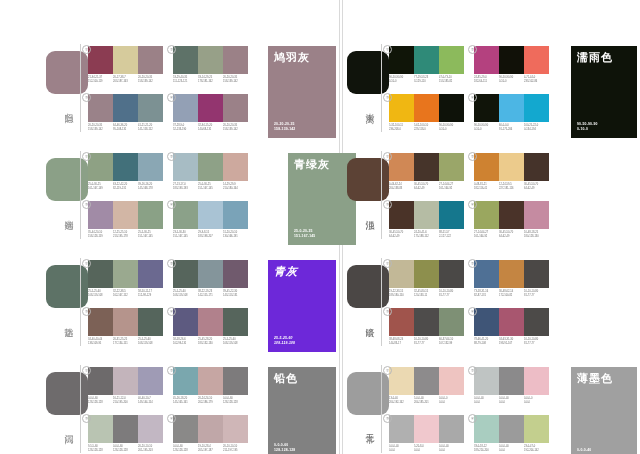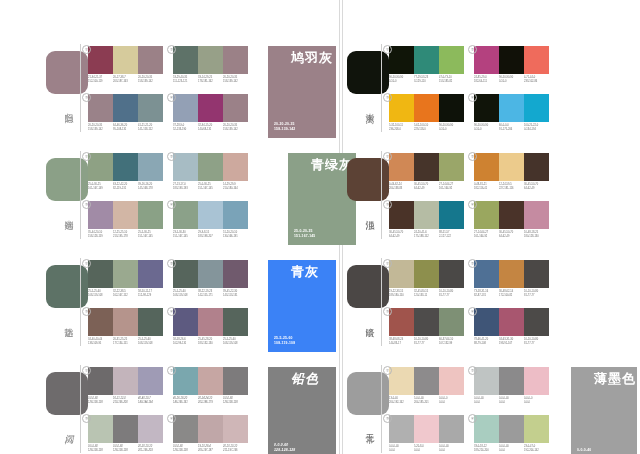--- a/index.html
+++ b/index.html
@@ -88,22 +88,22 @@
 
   
   .named{
     position:absolute;left:268px;top:26px;
     width:68px;height:92px;
     color:#fff;
   }
   .half.right .named{left:228px;width:66px;}
 
   .named .nm{
-    position:absolute;left:23px;top:5px;
-    font-size:13px;font-weight:bold;letter-spacing:1px;
+    position:absolute;left:6px;top:5px;
+    font-size:11px;font-weight:bold;letter-spacing:1px;
     line-height:13px;
     white-space:nowrap;
     text-align:right;
   }
   .named .nv{
     position:absolute;left:6px;bottom:6px;
     font-size:3.4px;line-height:5px;font-weight:bold;
     letter-spacing:0.2px;
   }
 
@@ -418,29 +418,29 @@
                 <span class="cmyk">25-45-28-20</span>
                 <span class="rgb">183-132-130</span>
               </div>
               <div>
                 <span class="cmyk">25-5-25-60</span>
                 <span class="rgb">108-119-108</span>
               </div>
             </div>
           </div>
         </div>
-        <div class="named" style="background: #3b82f6;">
+        <div class="named" style="background: #6d28d9; font-style: italic;">
           <div class="nm">青灰</div>
           <div class="nv">
             <div>25-5-25-60</div>
             <div>108-119-108</div>
           </div>
         </div>
       </div>
-      <div class="block" style="top: 341px; height: 107px; font-style: italic;">
+      <div class="block" style="top: 341px; height: 107px;">
         <div class="chip" style="background: rgb(110, 107, 108);"></div>
         <div class="moodword">沉闷</div>
         <div class="moodrule"></div>
         <div class="cards">
           <div class="card c0">
             <div class="cardnum">①</div>
             <div class="swatchrow">
               <div style="background: rgb(109, 106, 107);"></div>
               <div style="background: rgb(195, 180, 187);"></div>
               <div style="background: rgb(159, 155, 181);"></div>
@@ -624,20 +624,27 @@
                 <span class="cmyk">60-0-0-0</span>
                 <span class="rgb">91-175-206</span>
               </div>
               <div>
                 <span class="cmyk">100-25-22-0</span>
                 <span class="rgb">0-134-194</span>
               </div>
             </div>
           </div>
         </div>
+        <div class="named" style="background: rgb(14, 19, 9);">
+          <div class="nm">濡雨色</div>
+          <div class="nv">
+            <div>90-50-90-90</div>
+            <div>0-10-0</div>
+          </div>
+        </div>
       </div>
       <div class="block" style="top: 127px; height: 107px;">
         <div class="chip" style="background: rgb(92, 66, 53);"></div>
         <div class="moodword">混浊</div>
         <div class="moodrule"></div>
         <div class="cards">
           <div class="card c0">
             <div class="cardnum">①</div>
             <div class="swatchrow">
               <div style="background: rgb(208, 136, 85);"></div>

